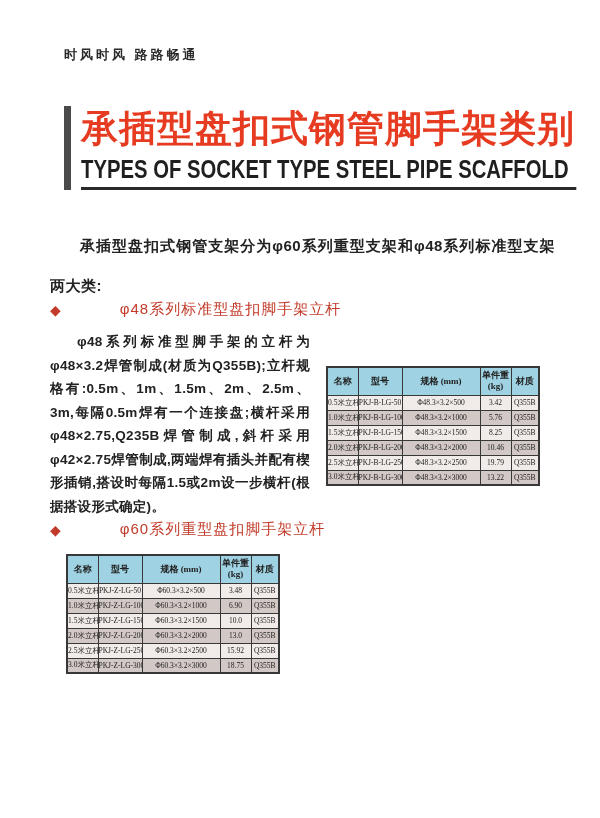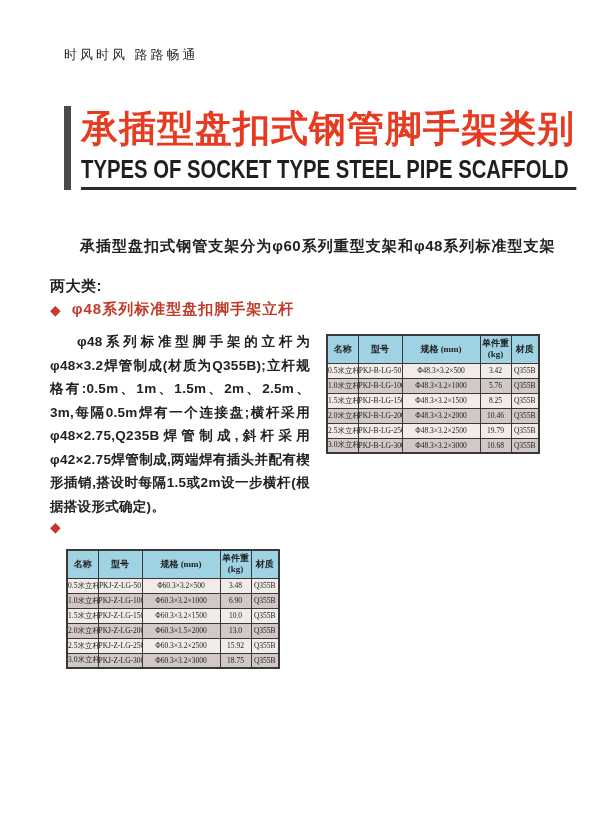--- a/index.html
+++ b/index.html
@@ -14,21 +14,21 @@
   }
   *{box-sizing:border-box;margin:0;padding:0;}
   html,body{background:#ffffff;}
   body{
     width:600px;height:818px;position:relative;overflow:hidden;
     font-family:"Liberation Sans","DejaVu Sans",sans-serif;
     color:var(--text-dark);
   }
   .slogan{
     position:absolute;left:64px;top:46px;
-    font-size:13px;font-weight:normal;color:#2a2a2a;letter-spacing:3px;
+    font-size:13px;font-weight:bold;color:#2a2a2a;letter-spacing:3px;
   }
   .title-block{
     position:absolute;left:64px;top:106px;display:flex;align-items:stretch;
   }
   .title-bar{width:7px;background:var(--bar-gray);margin-right:10px;}
   .title-texts{display:flex;flex-direction:column;}
   .title-cn{
     font-size:37px;font-weight:bold;color:var(--accent-red);
     line-height:46px;letter-spacing:1px;white-space:nowrap;
   }
@@ -45,23 +45,23 @@
     text-indent:2em;letter-spacing:0.5px;text-align:justify;
   }
   .sec{position:absolute;left:50px;width:505px;}
   .sec1{top:300px;}
   .sec2{top:520px;}
   .sec-head{display:flex;align-items:center;}
   .diamond{
     color:var(--heading-red);font-size:14px;line-height:1;margin-right:11px;
   }
   .sec-title{
-    color:var(--heading-red);font-weight:bold;font-size:15px;letter-spacing:1px;
-  }
-  .sec-body{display:flex;align-items:flex-start;margin-top:11px;}
+    color:var(--heading-red);font-weight:normal;font-size:15px;letter-spacing:1px;margin-left:48px;
+  }
+  .sec-body{display:flex;align-items:center;margin-top:11px;}
   .body-text{
     width:260px;flex:0 0 260px;
     font-size:13.5px;font-weight:600;line-height:23.5px;
     text-indent:2em;text-align:justify;letter-spacing:0.3px;
   }
   .table-wrap{margin-left:16px;margin-top:4px;}
   table.spec-table{
     border-collapse:collapse;table-layout:fixed;width:212px;
     font-family:"Liberation Serif","DejaVu Serif",serif;
     background:var(--row-light);
@@ -156,32 +156,33 @@
                 <td>2.5米立杆</td>
                 <td>PKJ-B-LG-250</td>
                 <td>Φ48.3×3.2×2500</td>
                 <td>19.79</td>
                 <td>Q355B</td>
               </tr>
               <tr>
                 <td>3.0米立杆</td>
                 <td>PKJ-B-LG-300</td>
                 <td>Φ48.3×3.2×3000</td>
-                <td>10.68</td>
+                <td>13.22</td>
                 <td>Q355B</td>
               </tr>
             </tbody>
           </table>
       </div>
     </div>
   </section>
 
   <section class="sec sec2">
     <div class="sec-head">
       <span class="diamond">◆</span>
+      <span class="sec-title">φ60系列重型盘扣脚手架立杆</span>
     </div>
     <div class="sec-body">
       <div class="table-wrap">
         <table class="spec-table">
             <thead>
               <tr>
                 <th>名称</th>
                 <th>型号</th>
                 <th>规格 (mm)</th>
                 <th>单件重
@@ -207,21 +208,21 @@
               <tr>
                 <td>1.5米立杆</td>
                 <td>PKJ-Z-LG-150</td>
                 <td>Φ60.3×3.2×1500</td>
                 <td>10.0</td>
                 <td>Q355B</td>
               </tr>
               <tr>
                 <td>2.0米立杆</td>
                 <td>PKJ-Z-LG-200</td>
-                <td>Φ60.3×1.5×2000</td>
+                <td>Φ60.3×3.2×2000</td>
                 <td>13.0</td>
                 <td>Q355B</td>
               </tr>
               <tr>
                 <td>2.5米立杆</td>
                 <td>PKJ-Z-LG-250</td>
                 <td>Φ60.3×3.2×2500</td>
                 <td>15.92</td>
                 <td>Q355B</td>
               </tr>

